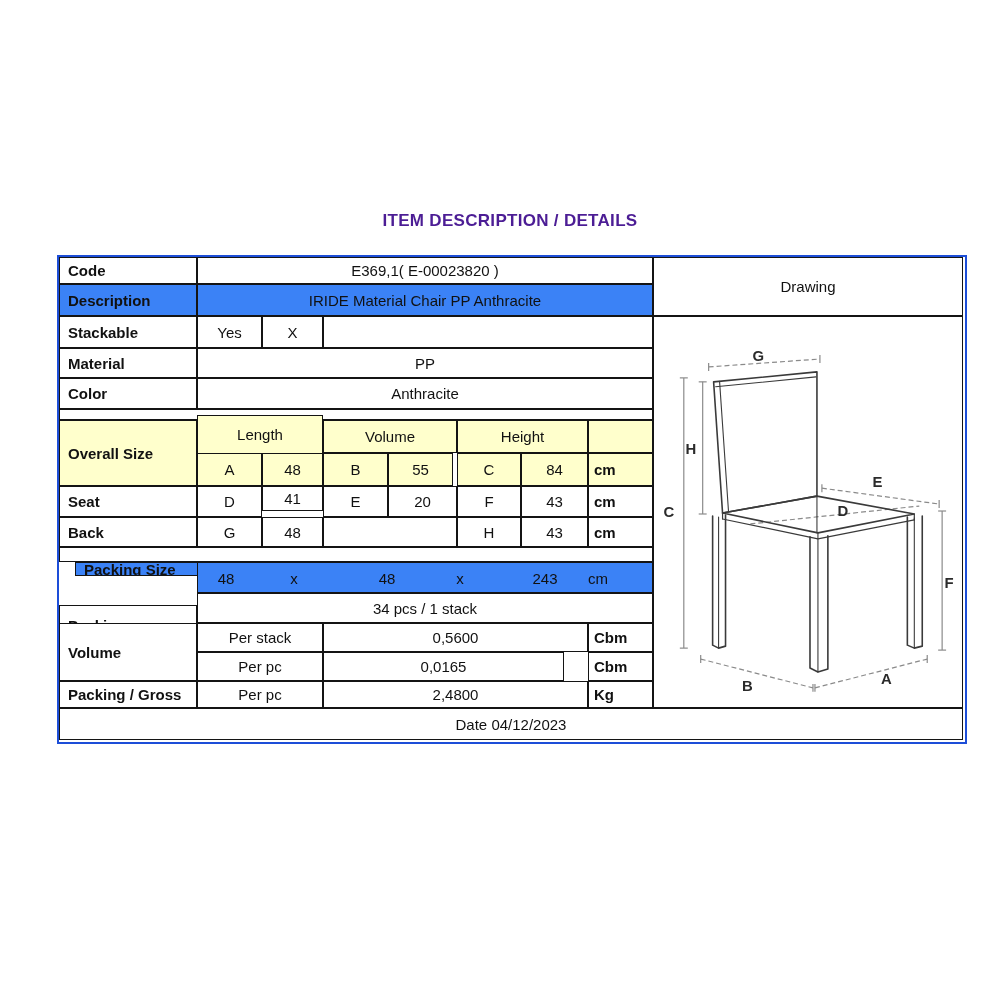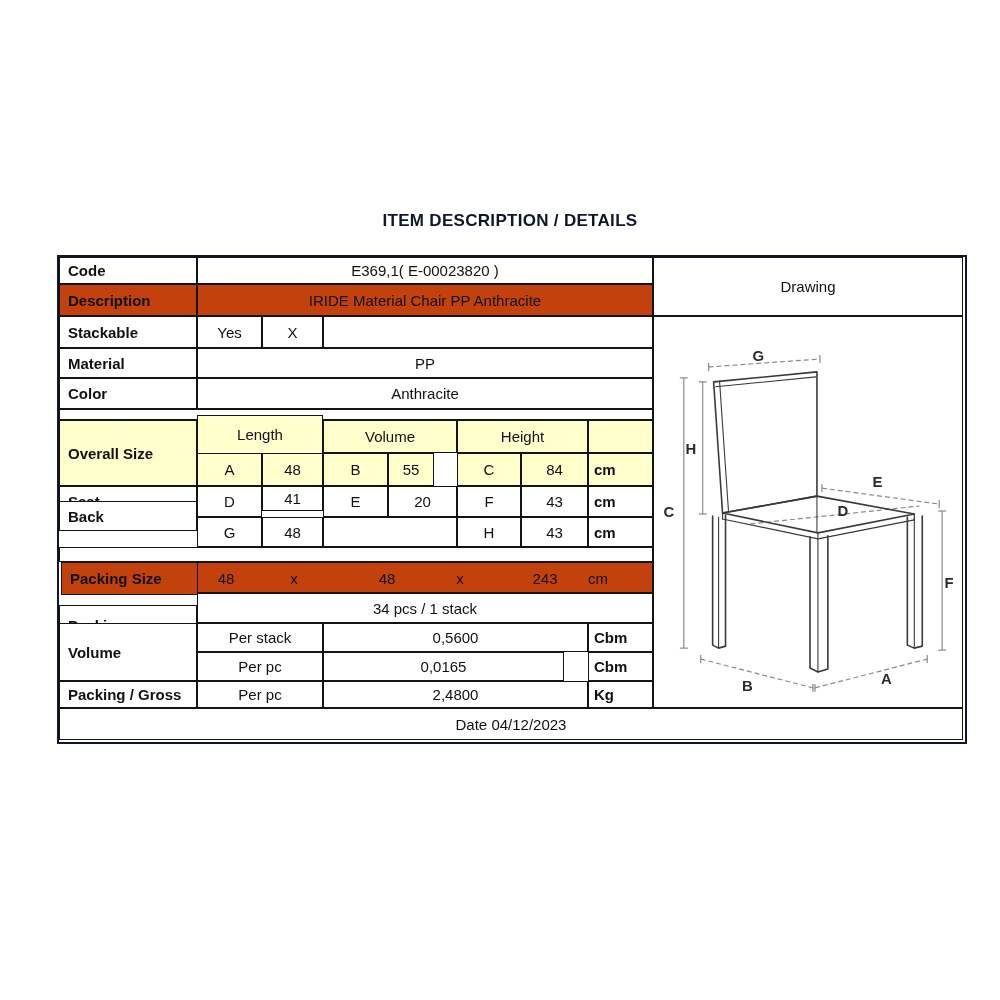--- a/index.html
+++ b/index.html
@@ -1,28 +1,28 @@
 <!DOCTYPE html>
 <html><head>
 <meta charset="utf-8">
 <style>
   html,body{margin:0;padding:0;background:#fff;}
   #page{position:relative;width:1000px;height:1000px;background:#ffffff;
         font-family:"Liberation Sans","DejaVu Sans",sans-serif;color:#111;}
   #title{position:absolute;left:20px;right:0;top:211px;text-align:center;
-         font-size:17px;font-weight:bold;letter-spacing:.3px;color:#0f172a;}
+         font-size:17px;font-weight:bold;letter-spacing:.3px;color:#4c1d95;}
   #sheet{position:absolute;left:57px;top:255px;width:910px;height:489px;
-         box-sizing:border-box;border:2px solid #0f172a;}
+         box-sizing:border-box;border:2px solid #1d4ed8;}
   .cell{position:absolute;box-sizing:border-box;border:1px solid #141414;
         background:#fff;display:flex;align-items:center;justify-content:center;
         font-size:15px;overflow:hidden;white-space:nowrap;}
   .lbl{justify-content:flex-start;padding-left:8px;font-weight:bold;}
   .b{font-weight:normal;}
   .unit{justify-content:flex-start;padding-left:5px;font-weight:bold;}
-  .gray{background:#c2410c;}
+  .gray{background:#3b82f6;}
   .yellow{background:#ffffcc;}
   .ps-item{position:absolute;top:50%;transform:translate(-50%,-50%);}
   svg text{font-family:"Liberation Sans","DejaVu Sans",sans-serif;
            font-size:15px;font-weight:bold;fill:#2b2b2b;}
 </style>
 </head>
 <body>
 
 <div id="page">
 
@@ -51,45 +51,45 @@
 
     <div class="cell lbl yellow" style="left:0;top:163px;width:138px;height:66px">Overall Size</div>
     <div class="cell b yellow" style="left:138px;top:158px;width:126px;height:39px">Length</div>
     <div class="cell b yellow" style="left:264px;top:163px;width:134px;height:33px">Volume</div>
     <div class="cell b yellow" style="left:398px;top:163px;width:131px;height:33px">Height</div>
     <div class="cell yellow" style="left:529px;top:163px;width:65px;height:33px"></div>
 
     <div class="cell b yellow" style="left:138px;top:196px;width:65px;height:33px">A</div>
     <div class="cell b yellow" style="left:203px;top:196px;width:61px;height:33px">48</div>
     <div class="cell b yellow" style="left:264px;top:196px;width:65px;height:33px">B</div>
-    <div class="cell b yellow" style="left:329px;top:196px;width:46px;height:33px">55</div>
+    <div class="cell b yellow" style="left:329px;top:196px;width:65px;height:33px">55</div>
     <div class="cell b yellow" style="left:398px;top:196px;width:64px;height:33px">C</div>
     <div class="cell b yellow" style="left:462px;top:196px;width:67px;height:33px">84</div>
     <div class="cell unit yellow" style="left:529px;top:196px;width:65px;height:33px">cm</div>
 
     <div class="cell lbl" style="left:0;top:229px;width:138px;height:31px">Seat</div>
     <div class="cell b" style="left:138px;top:229px;width:65px;height:31px">D</div>
     <div class="cell b" style="left:203px;top:229px;width:61px;height:25px">41</div>
     <div class="cell b" style="left:264px;top:229px;width:65px;height:31px">E</div>
     <div class="cell b" style="left:329px;top:229px;width:69px;height:31px">20</div>
     <div class="cell b" style="left:398px;top:229px;width:64px;height:31px">F</div>
     <div class="cell b" style="left:462px;top:229px;width:67px;height:31px">43</div>
     <div class="cell unit" style="left:529px;top:229px;width:65px;height:31px">cm</div>
 
-    <div class="cell lbl" style="left:0;top:244px;width:138px;height:30px">Back</div>
+    <div class="cell lbl" style="left:0;top:260px;width:138px;height:30px">Back</div>
     <div class="cell b" style="left:138px;top:260px;width:65px;height:30px">G</div>
     <div class="cell b" style="left:203px;top:260px;width:61px;height:30px">48</div>
     <div class="cell" style="left:264px;top:260px;width:134px;height:30px"></div>
     <div class="cell b" style="left:398px;top:260px;width:64px;height:30px">H</div>
     <div class="cell b" style="left:462px;top:260px;width:67px;height:30px">43</div>
     <div class="cell unit" style="left:529px;top:260px;width:65px;height:30px">cm</div>
 
     <div class="cell" style="left:0;top:290px;width:594px;height:15px"></div>
 
-    <div class="cell lbl gray" style="left:2px;top:305px;width:138px;height:33px">Packing Size</div>
+    <div class="cell lbl gray" style="left:16px;top:305px;width:138px;height:14px">Packing Size</div>
     <div class="cell gray" style="left:138px;top:305px;width:456px;height:31px">
       <span class="ps-item" style="left:28px">48</span>
       <span class="ps-item" style="left:96px">x</span>
       <span class="ps-item" style="left:189px">48</span>
       <span class="ps-item" style="left:262px">x</span>
       <span class="ps-item" style="left:347px">243</span>
       <span class="ps-item b" style="left:400px">cm</span>
     </div>
 
     <div class="cell lbl" style="left:0;top:348px;width:138px;height:40px">Packing</div>

